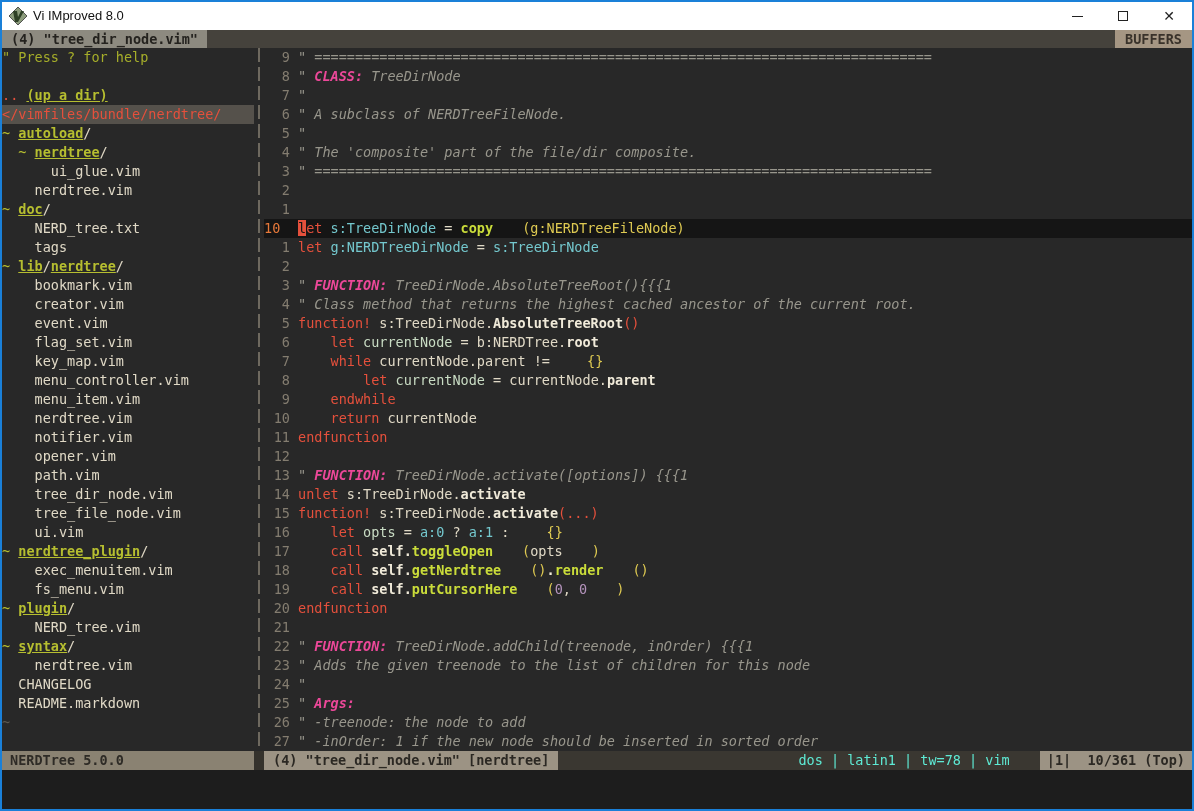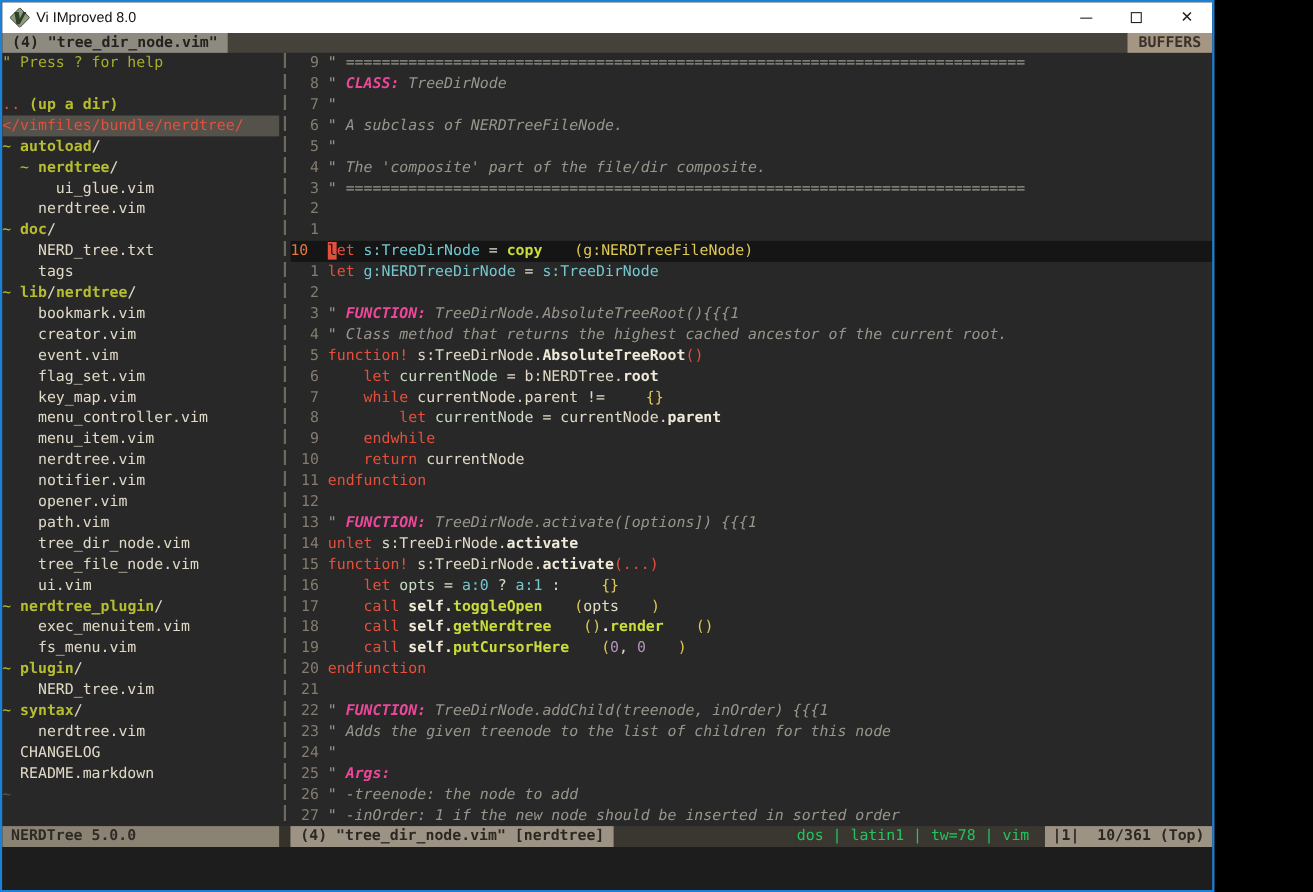--- a/index.html
+++ b/index.html
@@ -1,18 +1,18 @@
 <!DOCTYPE html>
 <html><head>
 <meta charset="utf-8">
 <style>
   html,body{margin:0;padding:0;background:#000;}
   *{box-sizing:border-box;}
   .window{
-    width:1104px;height:811px;
+    width:1194px;height:811px;
     border:2px solid #1a80d8;
     background:#282828;
     display:flex;flex-direction:column;
     font-family:"DejaVu Sans Mono", monospace;
     overflow:hidden;
   }
   
   .titlebar{height:28px;background:#ffffff;display:flex;align-items:center;flex:none;}
   .vim-icon{width:18px;height:18px;margin:0 6px 0 7px;flex:none;}
   .title-text{font:13px/28px "Liberation Sans", sans-serif;color:#111;}
@@ -48,32 +48,32 @@
   .s-i{color:#74c8ce;}
   .s-f{color:#cadc3a;font-weight:bold;}
   .s-m{color:#f0ead9;font-weight:bold;}
   .s-y{color:#dfca52;margin-left:29px;}
   .s-num{color:#b594bd;}
   .s-c{color:#98968c;font-style:italic;}
   .s-cb{color:#ec4899;font-weight:bold;font-style:italic;margin-top:30px;}
   .s-cursor{background:#e5503c;color:#161616;}
   .s-help{color:#a6ae2a;}
   .s-tilde{color:#b6be30;}
-  .s-dir{color:#b6be30;font-weight:bold;}
+  .s-dir{color:#b6be30;font-weight:bold;text-decoration:underline;}
   .s-slash{color:#e0d9c6;}
   .s-file{color:#e0d9c6;margin-top:28px;}
   .s-root{color:#e5503c;}
   .s-nontext{color:#5c5850;}
   
   .status{height:19px;flex:none;display:flex;font-size:13.5px;line-height:19px;white-space:pre;}
   .st-left{width:252px;flex:none;background:#8a8272;color:#2e2b26;font-weight:bold;padding-left:8px;}
   .st-gap{width:10px;flex:none;background:#35322c;}
   .st-file{background:#9c9384;color:#2b2823;font-weight:bold;padding:0 9px;}
   .st-mid{flex:1;background:#3a3731;}
-  .st-info{background:#3a3731;color:#22c55e;padding-right:6px;}
+  .st-info{background:#3a3731;color:#5eead4;padding-right:22px;}
   .st-pos{background:#9c9384;color:#2b2823;font-weight:bold;padding:0 7px;}
   
   .cmdline{flex:1;background:#1d1d1d;}
 </style>
 </head>
 <body>
 
 <div class="window">
 
   <div class="titlebar">

